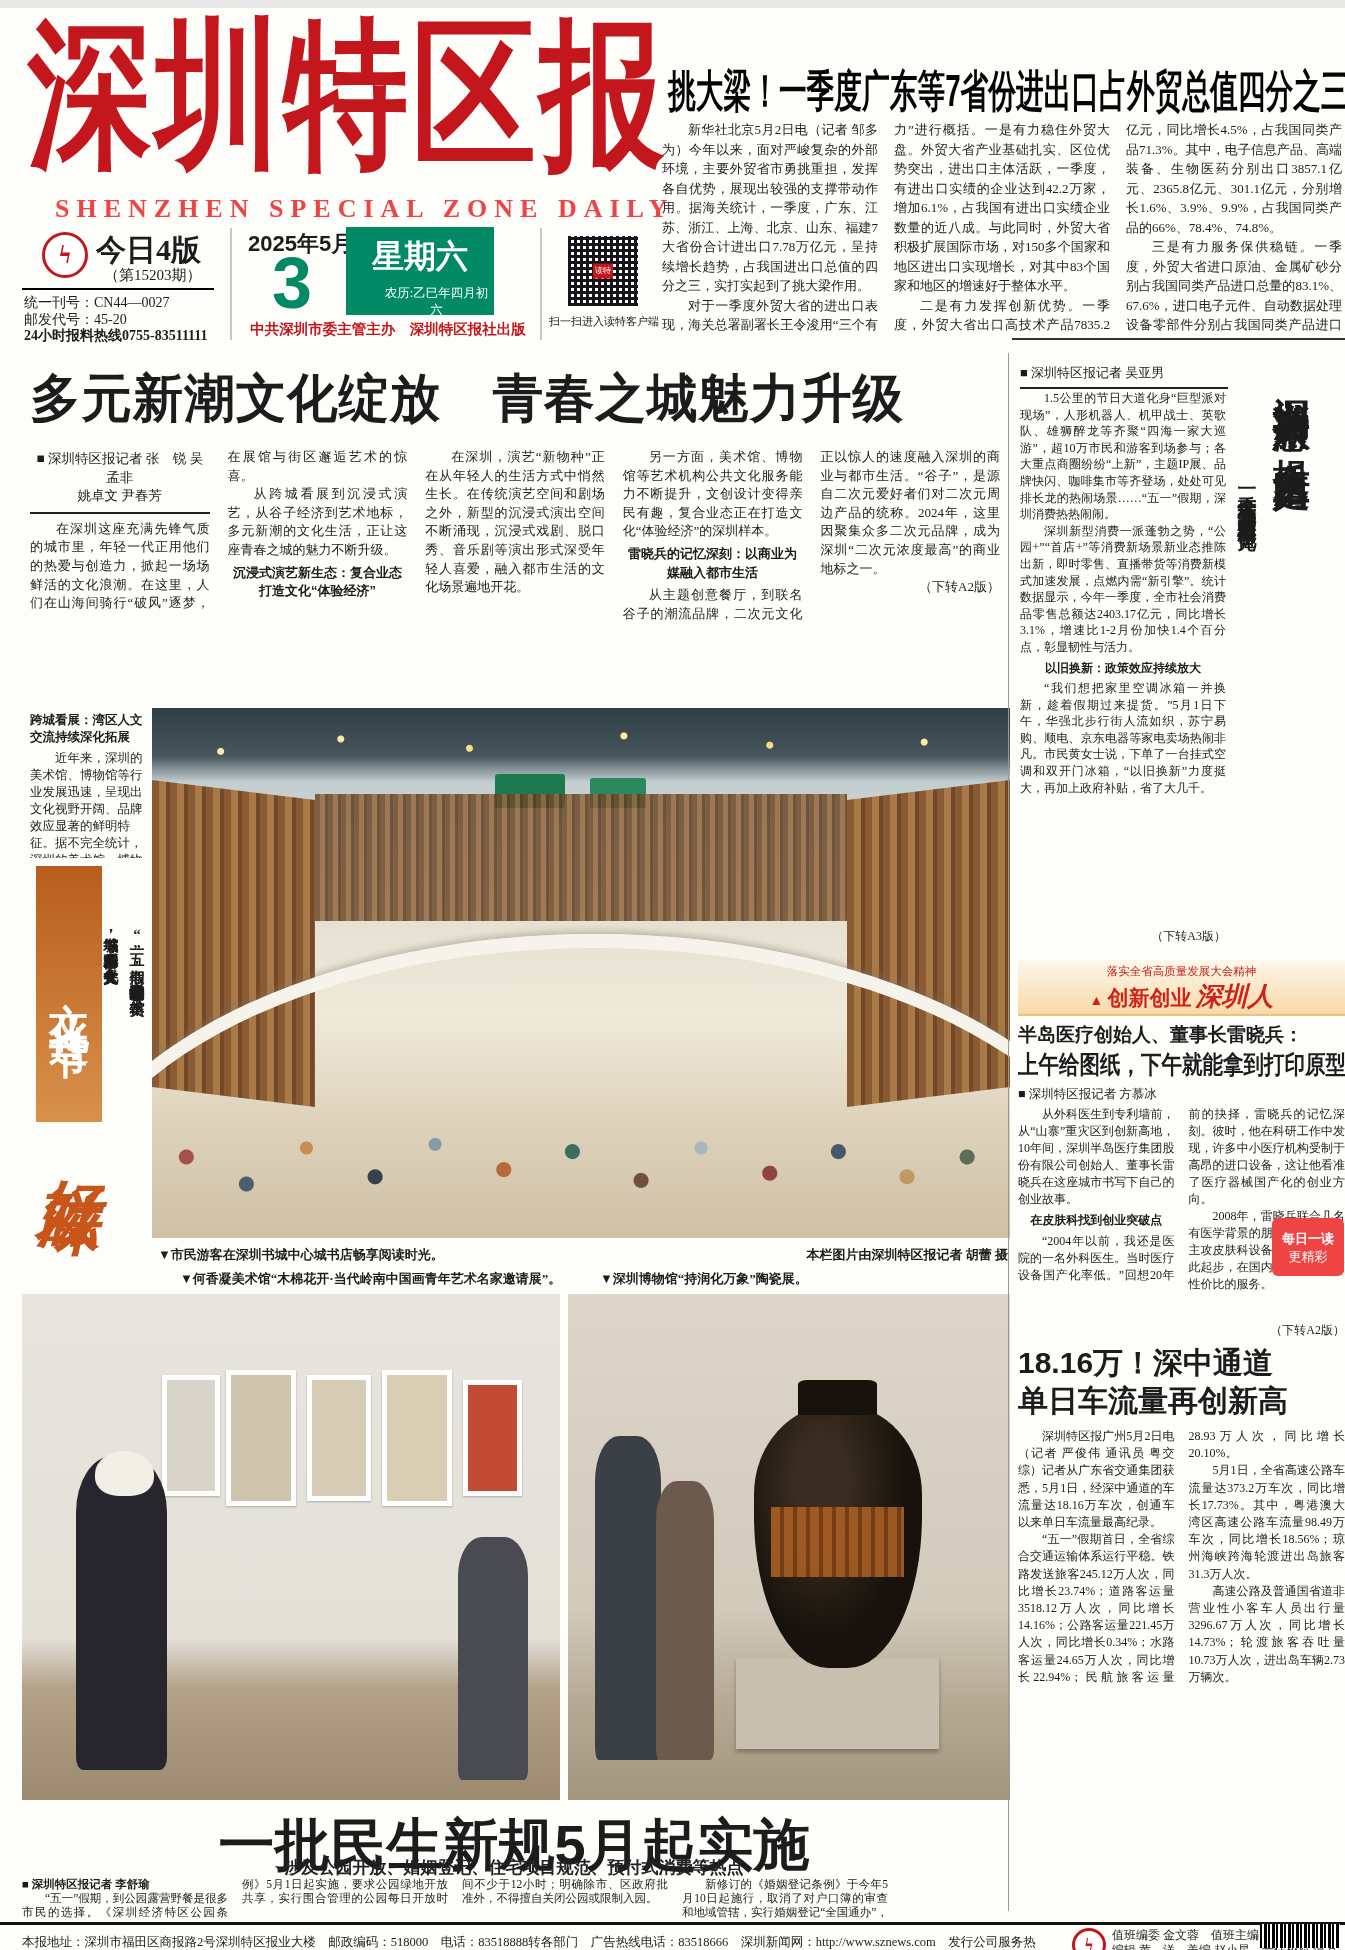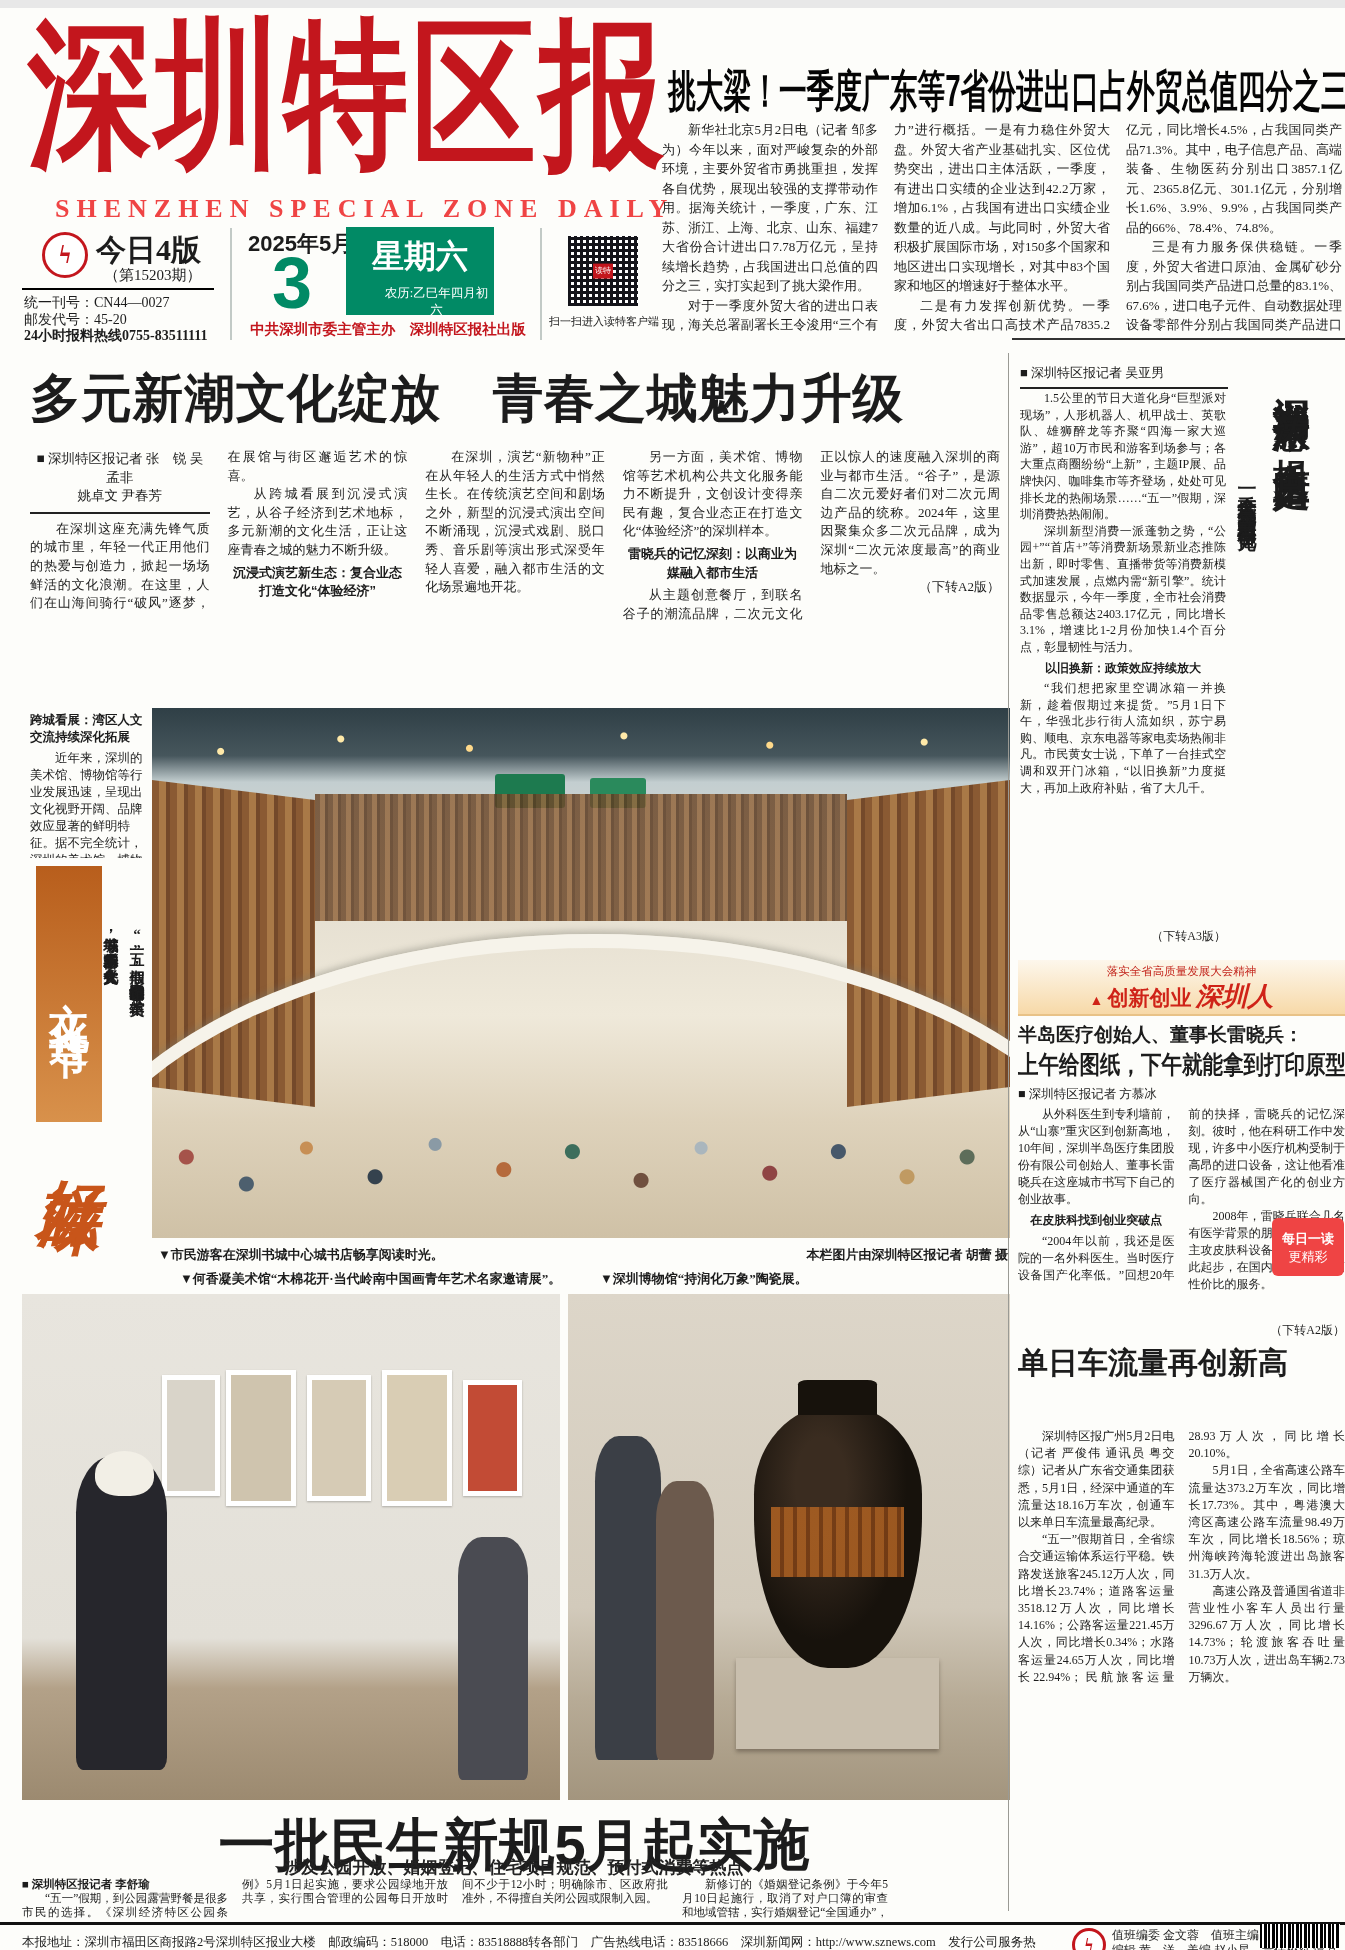--- a/index.html
+++ b/index.html
@@ -204,20 +204,21 @@
       <p class="blk p">“2004年以前，我还是医院的一名外科医生。当时医疗设备国产化率低。”回想20年前的抉择，雷晓兵的记忆深刻。彼时，他在科研工作中发现，许多中小医疗机构受制于高昂的进口设备，这让他看准了医疗器械国产化的创业方向。</p>
       <p class="blk p">2008年，雷晓兵联合几名有医学背景的朋友开始创业，主攻皮肤科设备，半岛医疗由此起步，在国内市场提供更高性价比的服务。</p>
     </div>
   <div class="abs" style="left:1018px;top:1314px;width:327px;font-size:12px;text-align:right;">（下转A2版）</div>
   <div class="abs badge" style="left:1272px;top:1210px;width:72px;height:58px;">
     <div style="font-size:13px;font-weight:bold;margin-top:12px;">每日一读</div>
     <div style="font-size:13px;">更精彩</div>
   </div>
 
   <div class="abs sans" style="left:1018px;top:1336px;width:327px;text-align:left;font-size:30px;font-weight:bold;line-height:1.25;">
+    <div>18.16万！深中通道</div>
     <div>单日车流量再创新高</div>
   </div>
   <div class="abs body-txt cols2" style="left:1018px;top:1420px;width:327px;height:486px;font-size:12px;line-height:17.2px;">
       <p class="blk p">深圳特区报广州5月2日电（记者 严俊伟 通讯员 粤交综）记者从广东省交通集团获悉，5月1日，经深中通道的车流量达18.16万车次，创通车以来单日车流量最高纪录。</p>
       <p class="blk p">“五一”假期首日，全省综合交通运输体系运行平稳。铁路发送旅客245.12万人次，同比增长23.74%；道路客运量3518.12万人次，同比增长14.16%；公路客运量221.45万人次，同比增长0.34%；水路客运量24.65万人次，同比增长22.94%；民航旅客运量28.93万人次，同比增长20.10%。</p>
       <p class="blk p">5月1日，全省高速公路车流量达373.2万车次，同比增长17.73%。其中，粤港澳大湾区高速公路车流量98.49万车次，同比增长18.56%；琼州海峡跨海轮渡进出岛旅客31.3万人次。</p>
       <p class="blk p">高速公路及普通国省道非营业性小客车人员出行量3296.67万人次，同比增长14.73%；轮渡旅客吞吐量10.73万人次，进出岛车辆2.73万辆次。</p>
     </div>
 
   <div class="abs sans" style="left:20px;top:1800px;width:988px;text-align:center;font-size:56px;font-weight:bold;">一批民生新规5月起实施</div>

